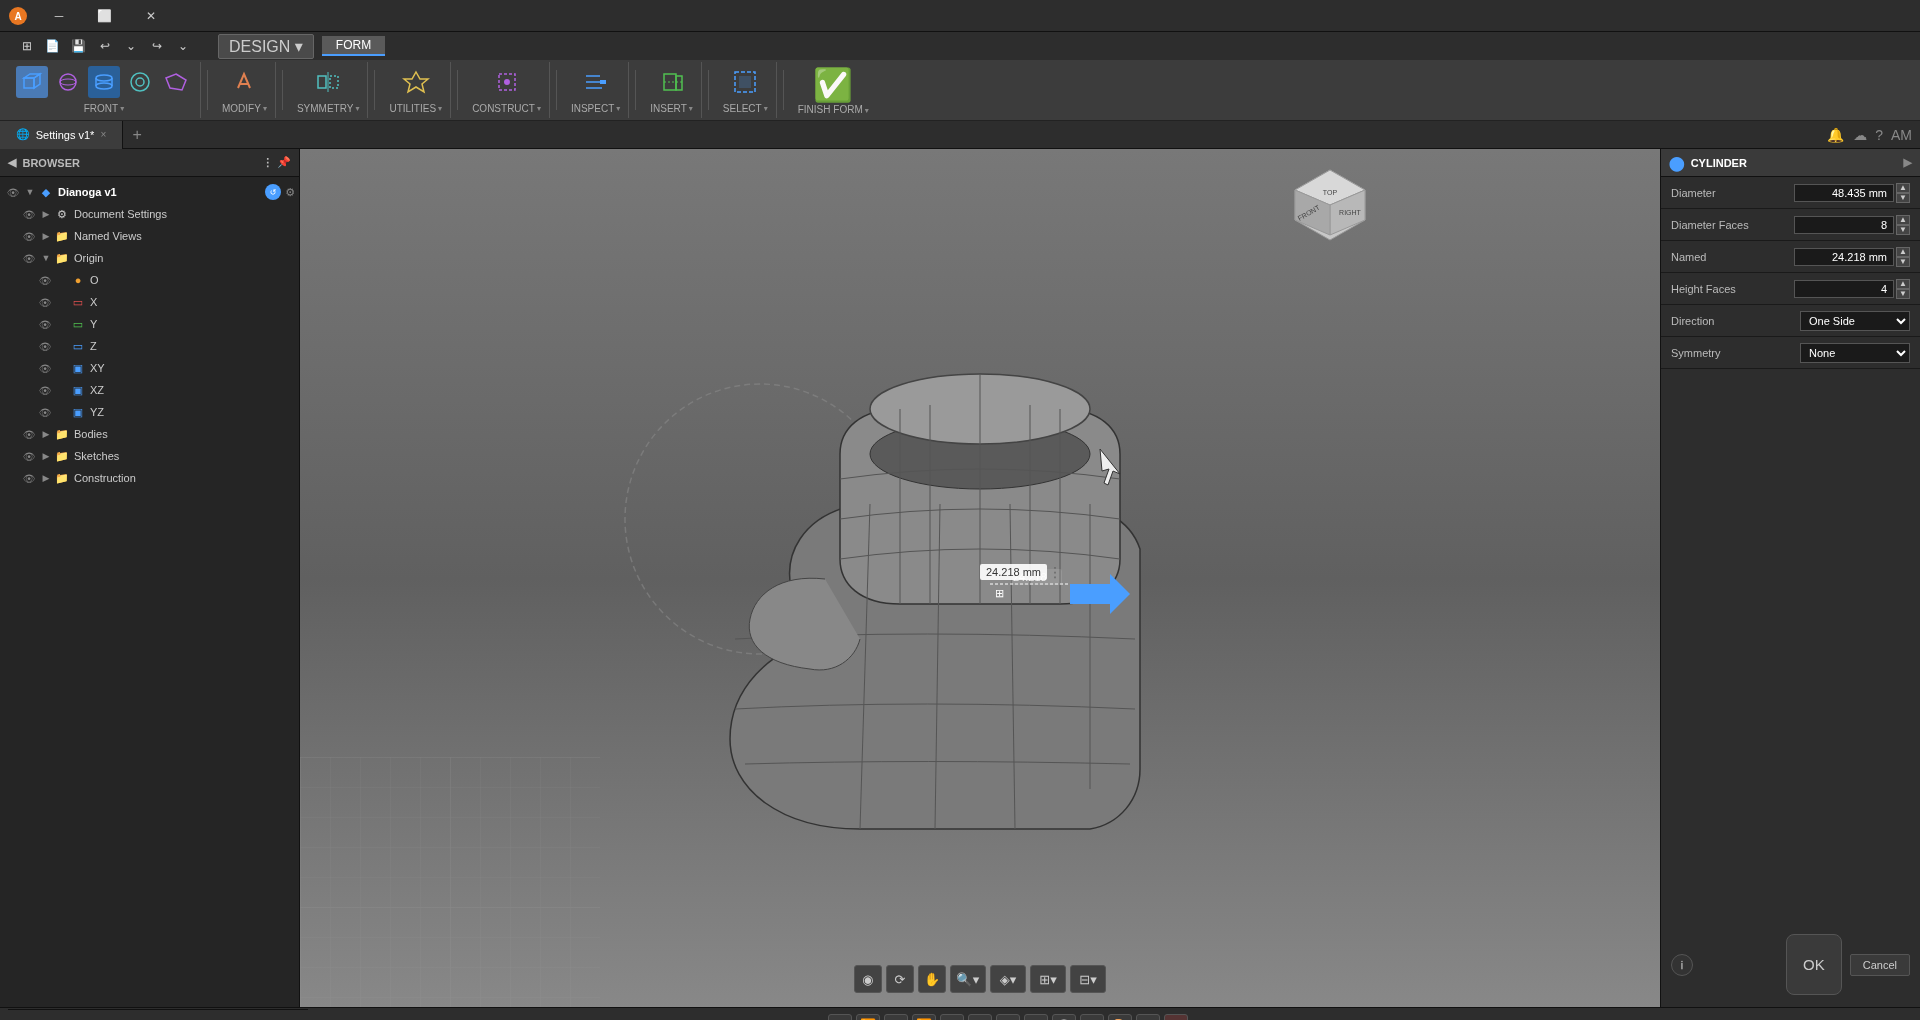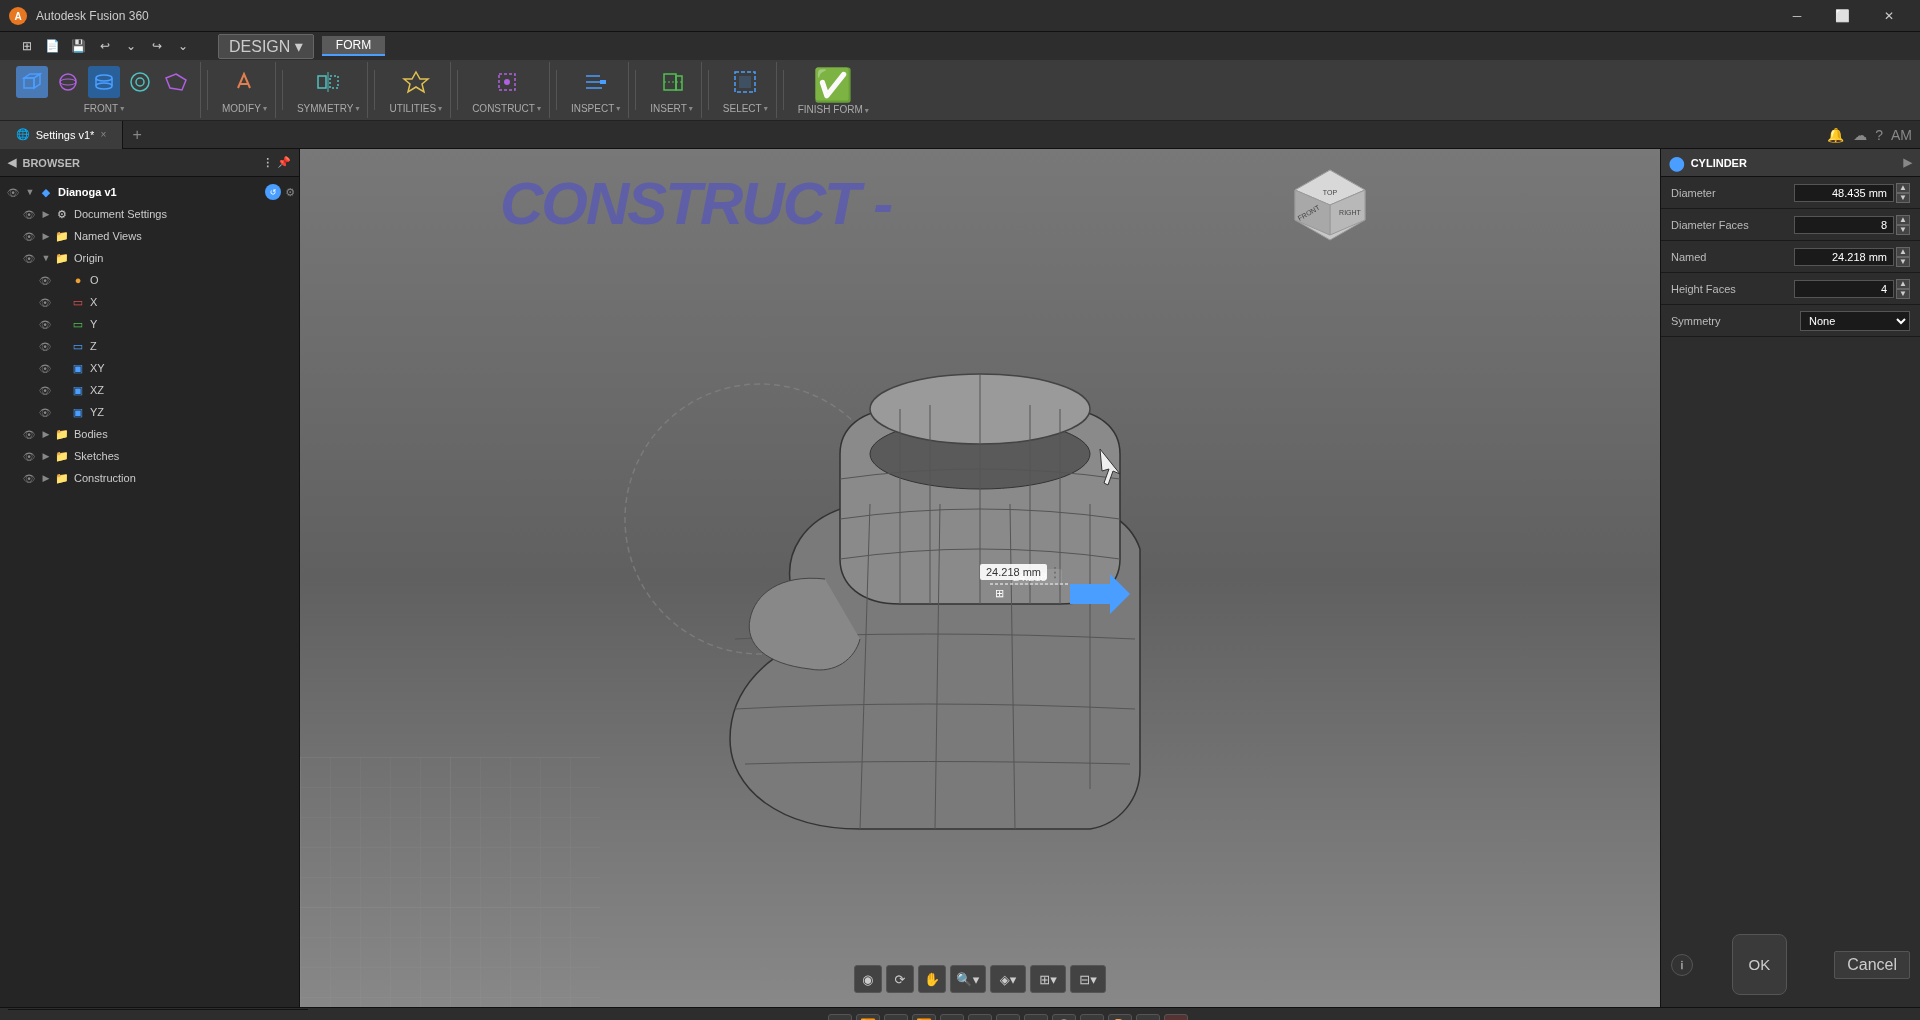--- a/index.html
+++ b/index.html
@@ -226,24 +226,23 @@
       padding: 21px 16px;
       font-size: 15px;
       cursor: pointer;
       border-radius: 8px;
     }
     .cancel-btn {
       background: #3a3a3a;
       border: 1px solid #555;
       color: #ccc;
       padding: 4px 12px;
-      font-size: 16px;
+      font-size: 11px;
       cursor: pointer;
       border-radius: 2px;
-      margin-left: 39px;
     }
 
     
     #bottom-toolbar {
       height: 36px;
       background: #2d2d2d;
       border-top: 1px solid #111;
       display: flex;
       align-items: center;
       padding: 0 8px;
@@ -402,21 +401,20 @@
 </head>
 <body>
 
 <div id="titlebar">
   <span class="app-icon">
     <svg width="20" height="20" viewBox="0 0 20 20">
         <circle cx="10" cy="10" r="9" fill="#e87722"></circle>
         <text x="10" y="14" text-anchor="middle" font-size="10" fill="white" font-weight="bold">A</text>
       </svg>
   </span>
-  <span class="app-title">Autodesk Fusion 360</span>
   <div class="window-controls">
     <div class="win-btn">─</div>
     <div class="win-btn">⬜</div>
     <div class="win-btn close">✕</div>
   </div>
 </div>
 
 <div id="toolbar-container">
   <div id="toolbar-top">
     <div class="quick-access">
@@ -761,21 +759,20 @@
           <path d="M 30 0 L 0 0 0 30" fill="none" stroke="#aaa" stroke-width="0.5"></path>
         </pattern>
         <pattern id="grid" width="150" height="150" patternUnits="userSpaceOnUse">
           <rect width="150" height="150" fill="url(#smallGrid)"></rect>
           <path d="M 150 0 L 0 0 0 150" fill="none" stroke="#999" stroke-width="1"></path>
         </pattern>
       </defs>
       <rect width="100%" height="100%" fill="url(#grid)"></rect>
     </svg>
 
-    <div class="construct-overlay">CONSTRUCT -</div>
 
     <svg id="shape-svg" xmlns="http://www.w3.org/2000/svg" viewBox="0 0 760 680">
 
       <ellipse cx="180" cy="310" rx="135" ry="135" fill="none" stroke="#888" stroke-width="1.5" stroke-dasharray="6,4" opacity="0.6"></ellipse>
 
       <path d="M 280 620 C 200 620 150 580 150 530 C 150 480 190 440 240 430 C 210 400 200 360 220 330 C 240 300 280 290 320 295 L 480 295 C 520 295 550 310 560 340 L 560 560 C 560 590 540 615 510 620 Z" fill="#7a7a7a" stroke="#333" stroke-width="1.5"></path>
 
       <path d="M 320 200 C 280 200 260 220 260 245 L 260 350 C 260 375 280 395 320 395 L 480 395 C 520 395 540 375 540 350 L 540 245 C 540 220 520 200 480 200 Z" fill="#8a8a8a" stroke="#333" stroke-width="1.5"></path>
 
       <ellipse cx="400" cy="245" rx="110" ry="35" fill="#5a5a5a" stroke="#333" stroke-width="1"></ellipse>
@@ -880,20 +877,28 @@
 
     <div class="param-row">
       <span class="param-label">Height Faces</span>
       <input class="param-input" type="text" value="4" style="">
       <div class="param-spinners">
         <div class="param-spinner">▲</div>
         <div class="param-spinner">▼</div>
       </div>
     </div>
 
+    <div class="param-row">
+      <span class="param-label">Direction</span>
+      <select class="param-select">
+        <option>One Side</option>
+        <option>Two Sides</option>
+        <option>Symmetric</option>
+      </select>
+    </div>
 
     <div class="param-row">
       <span class="param-label">Symmetry</span>
       <select class="param-select">
         <option>None</option>
         <option>Symmetric</option>
       </select>
     </div>
 
     <div class="right-panel-footer">

